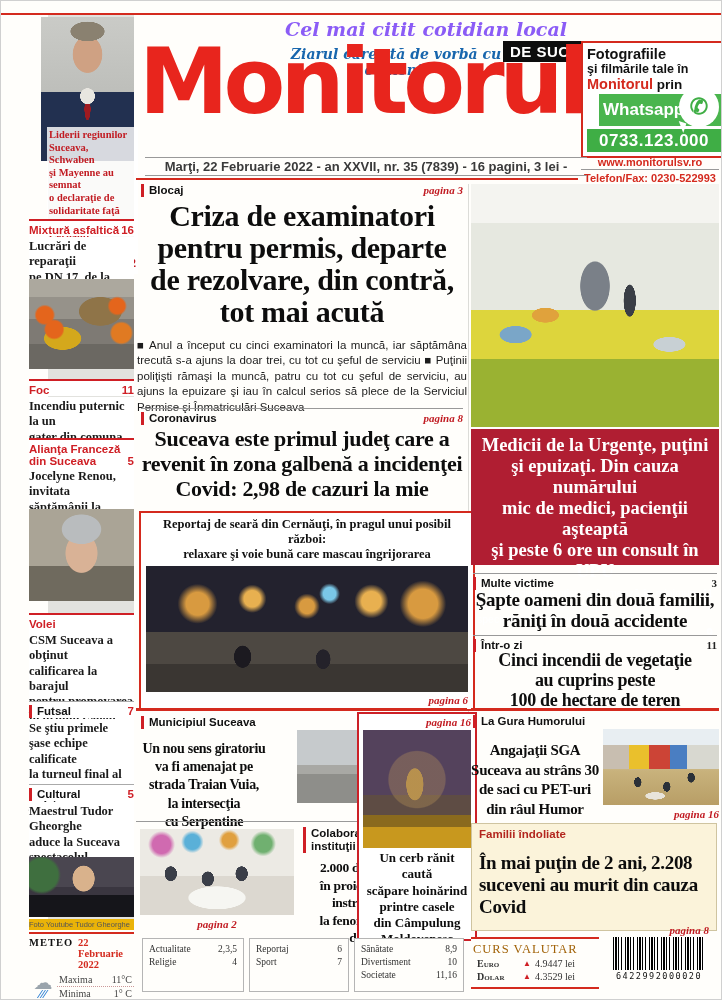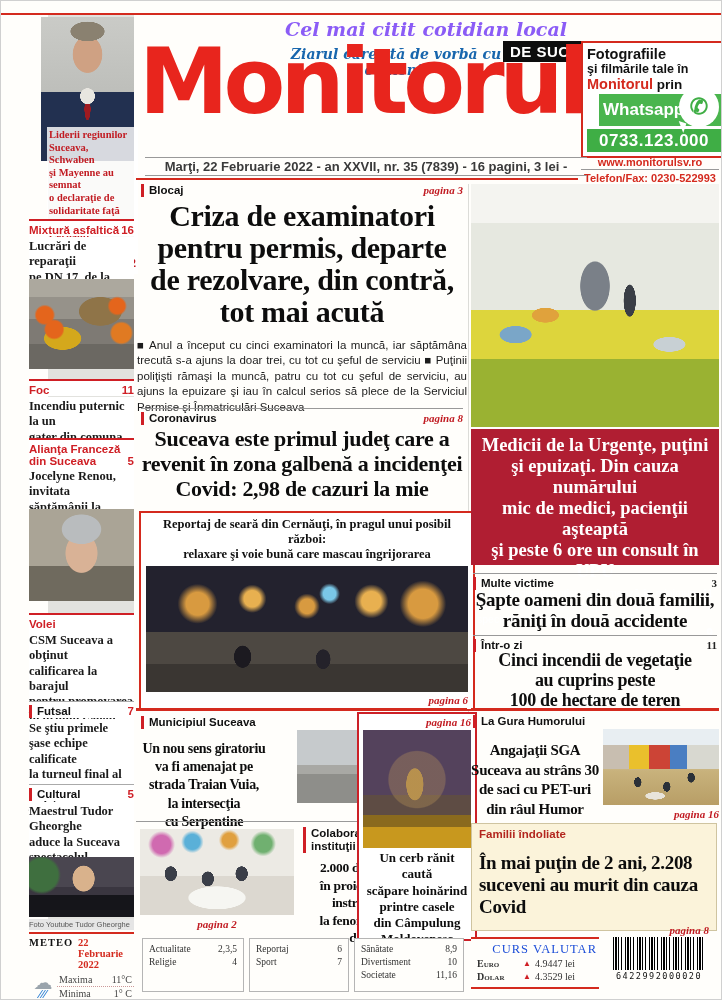--- a/index.html
+++ b/index.html
@@ -88,21 +88,21 @@
   #sb-futsal-h{left:28px;top:700px;width:105px;}
   #sb-futsal-t{left:28px;top:718px;width:105px;}
   #sb-cultural-h{left:28px;top:783px;width:105px;}
   #sb-cultural-t{left:28px;top:801px;width:105px;}
   #sb-cultural-p{left:28px;top:856px;width:105px;height:60px;
     background:
       radial-gradient(circle at 12% 30%,#3f6f3f 0 16%,transparent 19%),
       radial-gradient(ellipse 18px 21px at 52% 36%,#d9b28c 0 60%,transparent 63%),
       linear-gradient(180deg,transparent 0 64%,#15151a 64%),
       linear-gradient(180deg,#4a4650 0 50%,#3a3640 50%);}
-  #sb-cultural-cap{left:28px;top:918px;width:105px;font-size:7.5px;color:#555;background:#e5e5e5;padding:1px 0;}
+  #sb-cultural-cap{left:28px;top:918px;width:105px;font-size:7.5px;color:#555;background:#eab308;padding:1px 0;}
   
   #meteo{left:28px;top:931px;width:105px;border-top:2px solid #d42a1e;padding-top:3px;background:#fffefb;}
   .meteo-title{display:flex;gap:5px;justify-content:center;font-family:"Liberation Serif",serif;font-weight:bold;font-size:10.5px;}
   .meteo-title .mt{color:#111;letter-spacing:1px;}
   .meteo-title .md{color:#d42a1e;}
   .meteo-body{display:flex;margin-top:3px;}
   .meteo-icon{width:28px;text-align:center;line-height:1;}
   .meteo-cloud{font-size:19px;color:#9aa4ac;display:block;}
   .meteo-rain{font-style:italic;font-weight:bold;font-size:10px;color:#2a7fd4;display:block;margin-top:-2px;letter-spacing:1px;}
   .meteo-rows{flex:1;}
@@ -197,21 +197,21 @@
   #familii-box{left:470px;top:822px;width:246px;height:108px;background:#fbf3da;border:1px solid #cfc4a0;
                padding:4px 7px;box-sizing:border-box;}
   #familii-box .tag{color:#b3261e;font-weight:bold;font-size:11.5px;}
   #familii-box .hl{font-family:"Liberation Serif",serif;font-weight:bold;font-size:19px;line-height:1.15;
                    color:#0d0d0d;margin-top:12px;letter-spacing:-0.3px;}
   #familii-box .pg{text-align:right;margin-top:6px;}
   
   #curs-box{left:470px;top:936px;width:124px;border-top:2px solid #d42a1e;border-bottom:2px solid #d42a1e;
             padding:3px 2px 4px 2px;background:#fffefb;}
   #curs-box .ct{font-family:"Liberation Serif",serif;font-variant:small-caps;font-size:12.5px;letter-spacing:1px;
-                text-align:right;color:#1d4ed8;}
+                text-align:left;color:#a16207;}
   .curs-row{display:flex;align-items:center;font-family:"Liberation Serif",serif;font-size:10px;color:#333;padding:1px 4px;}
   .curs-row .lbl{font-variant:small-caps;font-weight:bold;width:46px;}
   .curs-row .arr{color:#cf1f25;font-size:8px;margin-right:4px;}
   #barcode-wrap{left:612px;top:936px;width:92px;text-align:center;}
   #barcode-bars{height:33px;background:
      repeating-linear-gradient(90deg,#000 0 1px,#fff 1px 2px,#000 2px 4px,#fff 4px 5px,#000 5px 6px,#fff 6px 8px,#000 8px 9px,#fff 9px 12px);}
   #barcode-digits{font-family:"DejaVu Sans Mono",monospace;font-size:8.5px;letter-spacing:1.5px;color:#111;margin-top:1px;}
   .idx{top:937px;height:54px;border:1px solid #b5b5b5;padding:4px 6px;box-sizing:border-box;background:#fffefb;}
   #idx1{left:141px;width:102px;}
   #idx2{left:248px;width:100px;}

